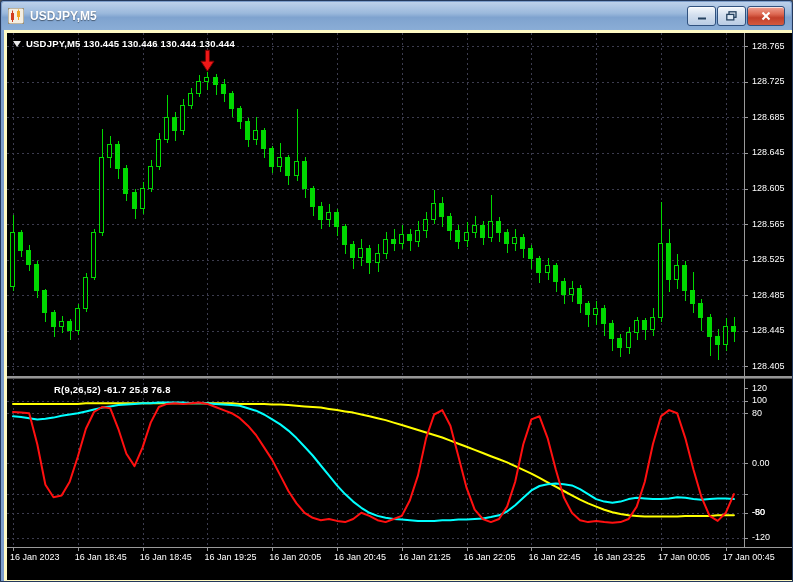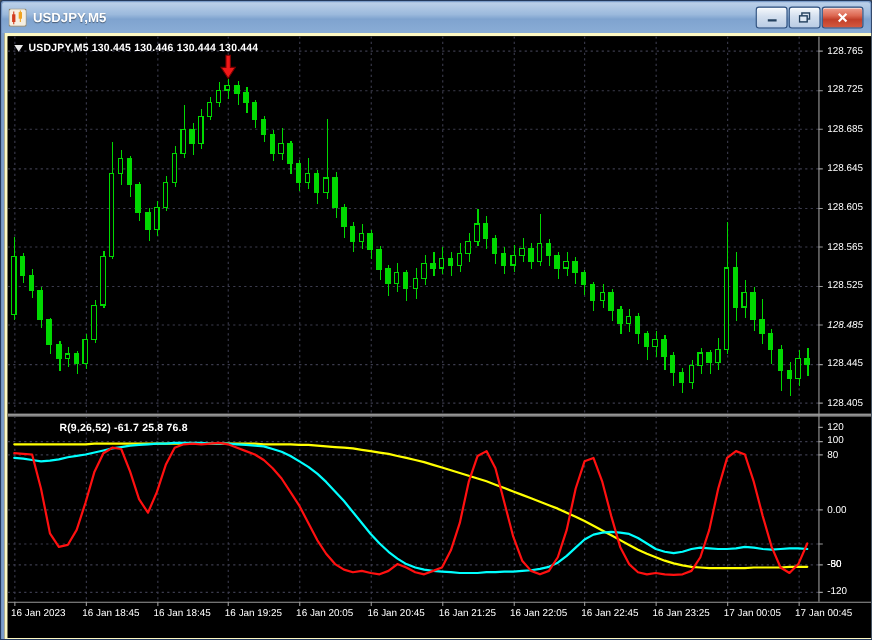--- a/index.html
+++ b/index.html
@@ -317,21 +317,21 @@
       </div>
       <div class="ind-label">R(9,26,52) -61.7 25.8 76.8</div>
       <div id="price-axis">
           <div class="axlab" style="top: 7.82902px; left: 745px;">128.765</div>
           <div class="axlab" style="top: 43.3731px; left: 745px;">128.725</div>
           <div class="axlab" style="top: 78.9171px; left: 745px;">128.685</div>
           <div class="axlab" style="top: 114.461px; left: 745px;">128.645</div>
           <div class="axlab" style="top: 150.005px; left: 745px;">128.605</div>
           <div class="axlab" style="top: 185.549px; left: 745px;">128.565</div>
           <div class="axlab" style="top: 221.093px; left: 745px;">128.525</div>
-          <div class="axlab" style="top: 256.637px; left: 745px; font-style: italic;">128.485</div>
+          <div class="axlab" style="top: 256.637px; left: 745px;">128.485</div>
           <div class="axlab" style="top: 292.181px; left: 745px;">128.445</div>
           <div class="axlab" style="top: 327.725px; left: 745px;">128.405</div>
           <div class="axlab" style="top: 349.833px; left: 745px;">120</div>
           <div class="axlab" style="top: 362.278px; left: 745px;">100</div>
           <div class="axlab" style="top: 374.722px; left: 745px;">80</div>
           <div class="axlab" style="top: 424.5px; left: 745px;">0.00</div>
           <div class="axlab" style="top: 474px; left: 745px; text-align: center;">-50</div>
           <div class="axlab" style="top: 474.278px; left: 745px;">-80</div>
           <div class="axlab" style="top: 499.167px; left: 745px;">-120</div>
         </div>

